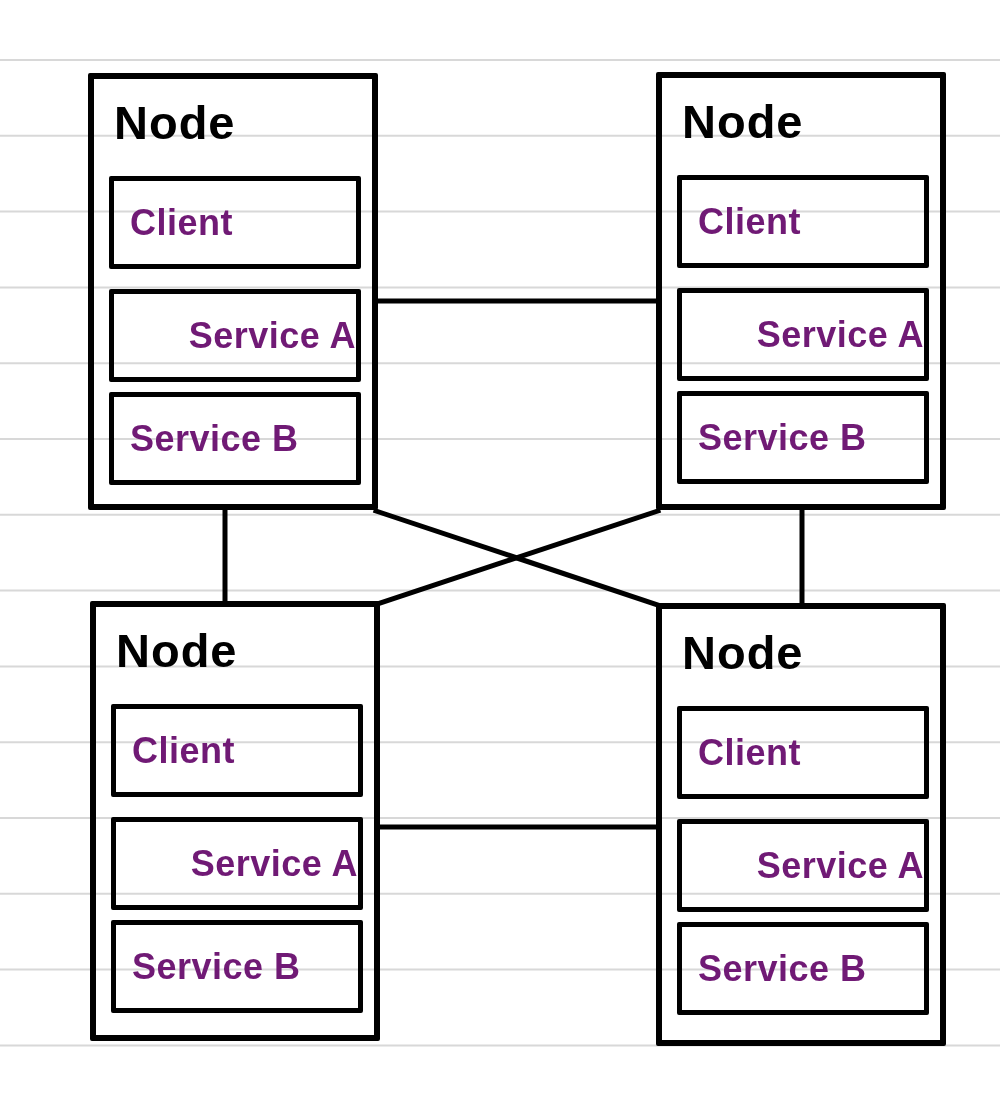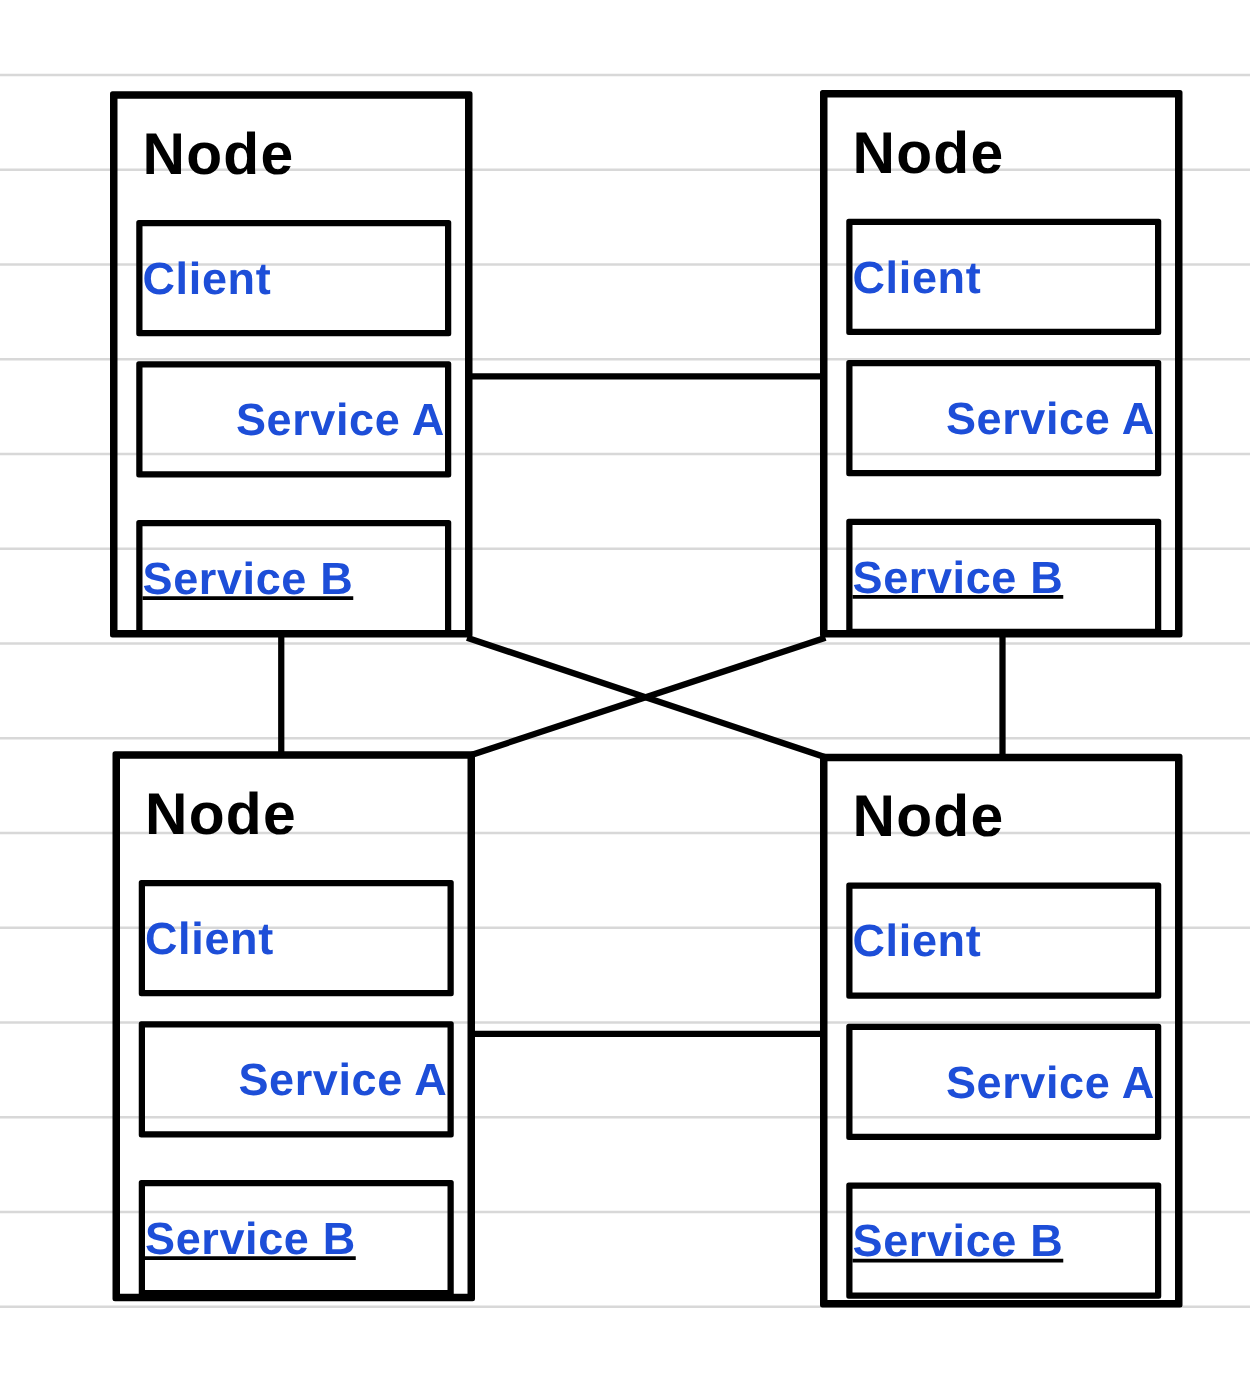--- a/index.html
+++ b/index.html
@@ -52,26 +52,26 @@
     height:93px;
     box-sizing:border-box;
     border:5px solid #000;
     border-radius:2px;
     background:transparent;
     display:flex;
     align-items:center;
   }
   .c0{top:97px;}
   .c1{top:210px;justify-content:flex-end;}
-  .c2{top:337px;text-decoration:underline;}
+  .c2{top:313px;}
   .comp-label{
-    padding-left:0;
+    padding-left:16px;
     font-size:36px;
     font-weight:bold;
-    color:#1d4ed8;
+    color:#701a75;
     letter-spacing:0.5px;
     white-space:nowrap;
   }
 </style>
 </head>
 <body>
 
 <div class="canvas">
 
   <svg id="ruled-layer" class="layer" viewBox="0 0 1000 1101" xmlns="http://www.w3.org/2000/svg">

